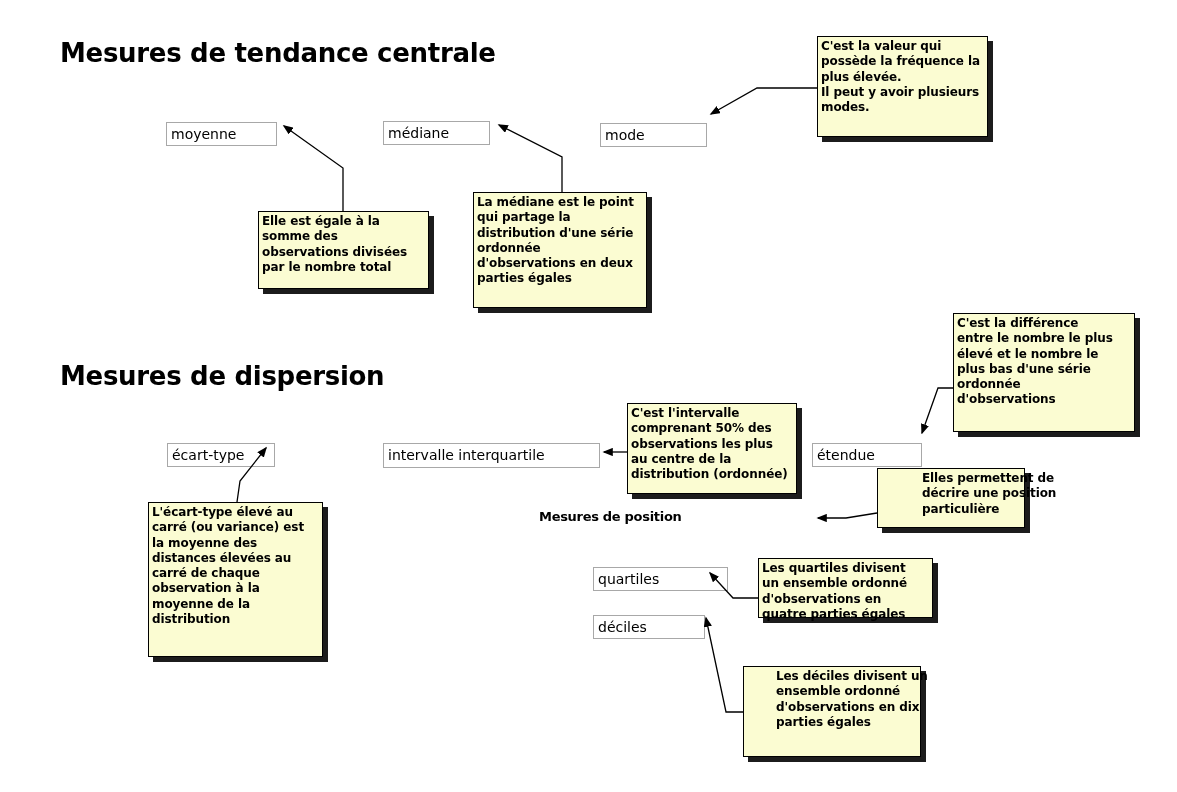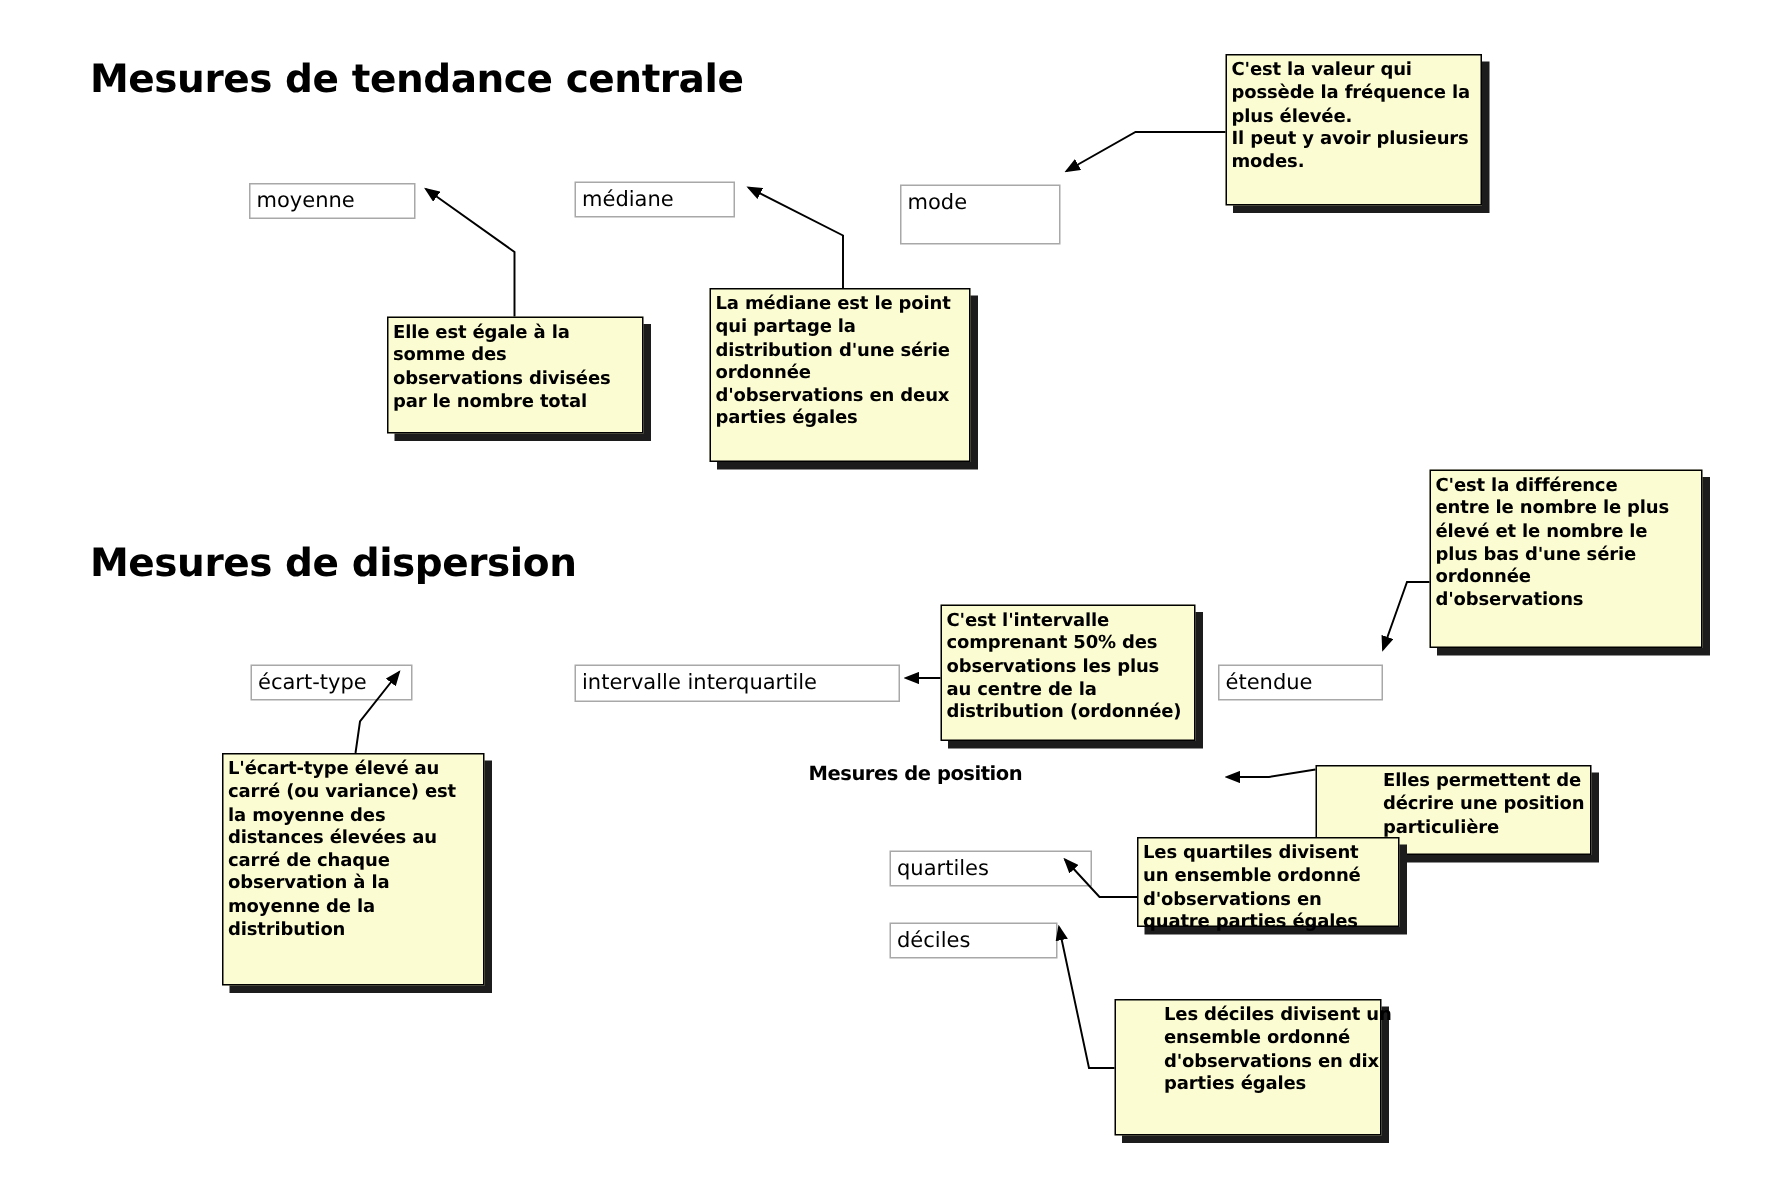--- a/index.html
+++ b/index.html
@@ -50,21 +50,21 @@
   <div class="section-title title-lg" style="left:60px; top:40px;">Mesures de tendance centrale</div>
 
   <div class="section-title title-lg" style="left:60px; top:363px;">Mesures de dispersion</div>
 
   <div class="section-title title-md" style="left:539px; top:510px;">Mesures de position</div>
 
   <div class="cbox" style="left:166px; top:122px; width:111px; height:24px;">moyenne</div>
 
   <div class="cbox" style="left:383px; top:121px; width:107px; height:24px;">médiane</div>
 
-  <div class="cbox" style="left:600px; top:123px; width:107px; height:40px;">mode</div>
+  <div class="cbox" style="left:600px; top:123px; width:107px; height:24px;">mode</div>
 
   <div class="cbox" style="left:167px; top:443px; width:108px; height:24px;">écart-type</div>
 
   <div class="cbox" style="left:383px; top:443px; width:217px; height:25px;">intervalle interquartile</div>
 
   <div class="cbox" style="left:812px; top:443px; width:110px; height:24px;">étendue</div>
 
   <div class="cbox" style="left:593px; top:567px; width:135px; height:24px;">quartiles</div>
 
   <div class="cbox" style="left:593px; top:615px; width:112px; height:24px;">déciles</div>
@@ -102,21 +102,21 @@
 au centre de la
 distribution (ordonnée)</div>
 
   <div class="note" style="left:953px; top:313px; width:182px; height:119px;">C'est la différence
 entre le nombre le plus
 élevé et le nombre le
 plus bas d'une série
 ordonnée
 d'observations</div>
 
-  <div class="note" style="left:877px; top:510px; width:184px; height:60px;padding-left:44px;">Elles permettent de
+  <div class="note" style="left:877px; top:468px; width:148px; height:60px;padding-left:44px;">Elles permettent de
 décrire une position
 particulière</div>
 
   <div class="note" style="left:758px; top:558px; width:175px; height:60px;">Les quartiles divisent
 un ensemble ordonné
 d'observations en
 quatre parties égales</div>
 
   <div class="note" style="left:743px; top:666px; width:178px; height:91px;padding-left:32px;">Les déciles divisent un
 ensemble ordonné

